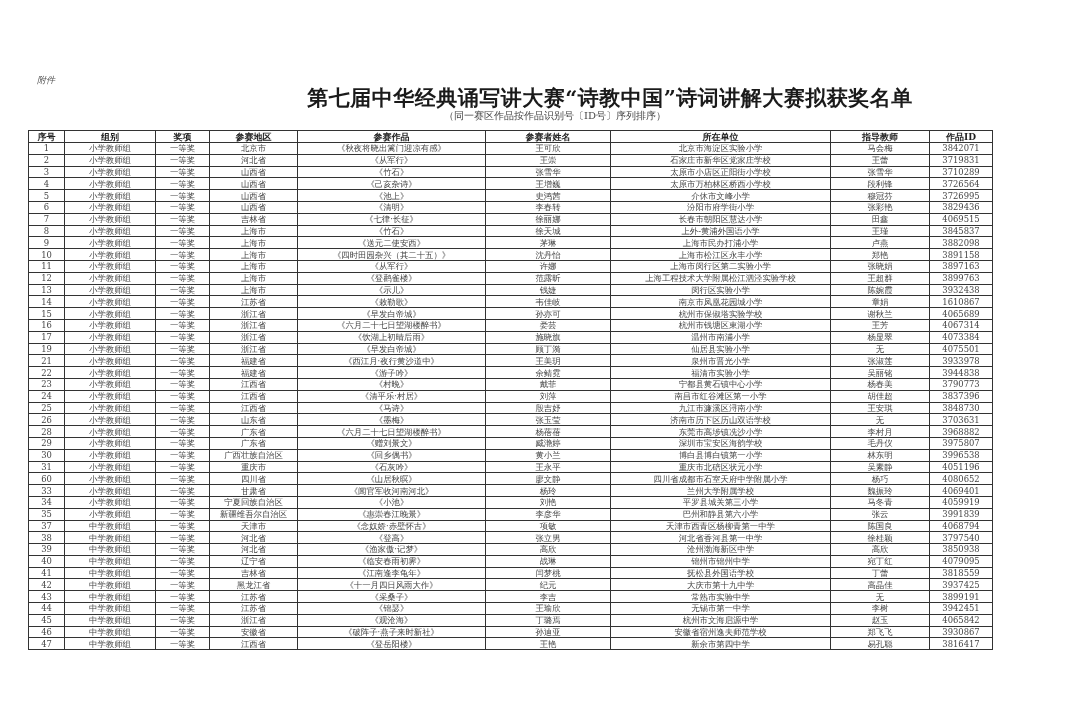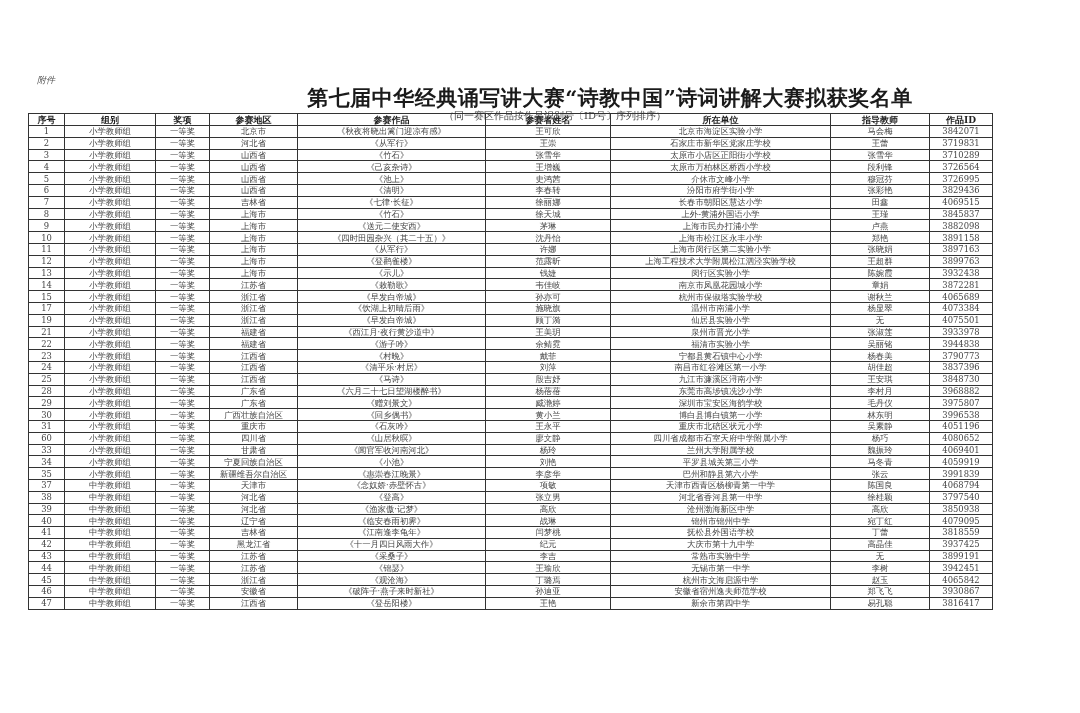--- a/index.html
+++ b/index.html
@@ -4,21 +4,21 @@
 <style>
   html, body { margin:0; padding:0; background:#ffffff; }
   body { width:1080px; height:713px; position:relative; overflow:hidden;
          font-family:"DejaVu Serif","Liberation Serif",serif; color:#2a2a2a; }
   .attach { position:absolute; left:37px; top:74px; font-size:9px; color:#555;font-style:italic; }
   .title { position:absolute; left:0; width:1080px; top:84px; text-align:center;
            font-size:21px; font-weight:bold; color:#1a1a1a; letter-spacing:0.5px;
            padding-left:60px; box-sizing:border-box;margin-left:40px; }
   .subtitle { position:absolute; left:0; width:1080px; top:109px; text-align:center;
               font-size:10px; color:#444; padding-left:30px; box-sizing:border-box; }
-  table { position:absolute; left:28px; top:113px; border-collapse:collapse;
+  table { position:absolute; left:28px; top:130px; border-collapse:collapse;
           table-layout:fixed; width:888px; }
   th, td { border:1px solid #333; text-align:center; font-size:8.4px; height:10.8px;
            line-height:10px; padding:0; white-space:nowrap; overflow:hidden;
            color:#444; font-weight:normal; }
   th { font-weight:bold; color:#222; font-size:9px; height:11px; }
 </style>
 </head>
 <body>
 
 <div class="attach">附件</div>
@@ -196,34 +196,45 @@
       </tr>
       <tr>
         <td>14</td>
         <td>小学教师组</td>
         <td>一等奖</td>
         <td>江苏省</td>
         <td>《敕勒歌》</td>
         <td>韦佳岐</td>
         <td>南京市凤凰花园城小学</td>
         <td>章娟</td>
-        <td>3872281</td>
+        <td>1610867</td>
       </tr>
       <tr>
         <td>15</td>
         <td>小学教师组</td>
         <td>一等奖</td>
         <td>浙江省</td>
         <td>《早发白帝城》</td>
         <td>孙亦可</td>
         <td>杭州市保俶塔实验学校</td>
         <td>谢秋兰</td>
         <td>4065689</td>
       </tr>
       <tr>
+        <td>16</td>
+        <td>小学教师组</td>
+        <td>一等奖</td>
+        <td>浙江省</td>
+        <td>《六月二十七日望湖楼醉书》</td>
+        <td>娄芸</td>
+        <td>杭州市钱塘区東湖小学</td>
+        <td>王芳</td>
+        <td>4067314</td>
+      </tr>
+      <tr>
         <td>17</td>
         <td>小学教师组</td>
         <td>一等奖</td>
         <td>浙江省</td>
         <td>《饮湖上初晴后雨》</td>
         <td>施晓旗</td>
         <td>温州市南浦小学</td>
         <td>杨显翠</td>
         <td>4073384</td>
       </tr>
@@ -287,20 +298,31 @@
         <td>小学教师组</td>
         <td>一等奖</td>
         <td>江西省</td>
         <td>《马诗》</td>
         <td>殷吉妤</td>
         <td>九江市濂溪区浔南小学</td>
         <td>王安琪</td>
         <td>3848730</td>
       </tr>
       <tr>
+        <td>26</td>
+        <td>小学教师组</td>
+        <td>一等奖</td>
+        <td>山东省</td>
+        <td>《墨梅》</td>
+        <td>张玉莹</td>
+        <td>济南市历下区历山双语学校</td>
+        <td>无</td>
+        <td>3703631</td>
+      </tr>
+      <tr>
         <td>28</td>
         <td>小学教师组</td>
         <td>一等奖</td>
         <td>广东省</td>
         <td>《六月二十七日望湖楼醉书》</td>
         <td>杨蓓蓓</td>
         <td>东莞市高埗镇冼沙小学</td>
         <td>李村月</td>
         <td>3968882</td>
       </tr>

